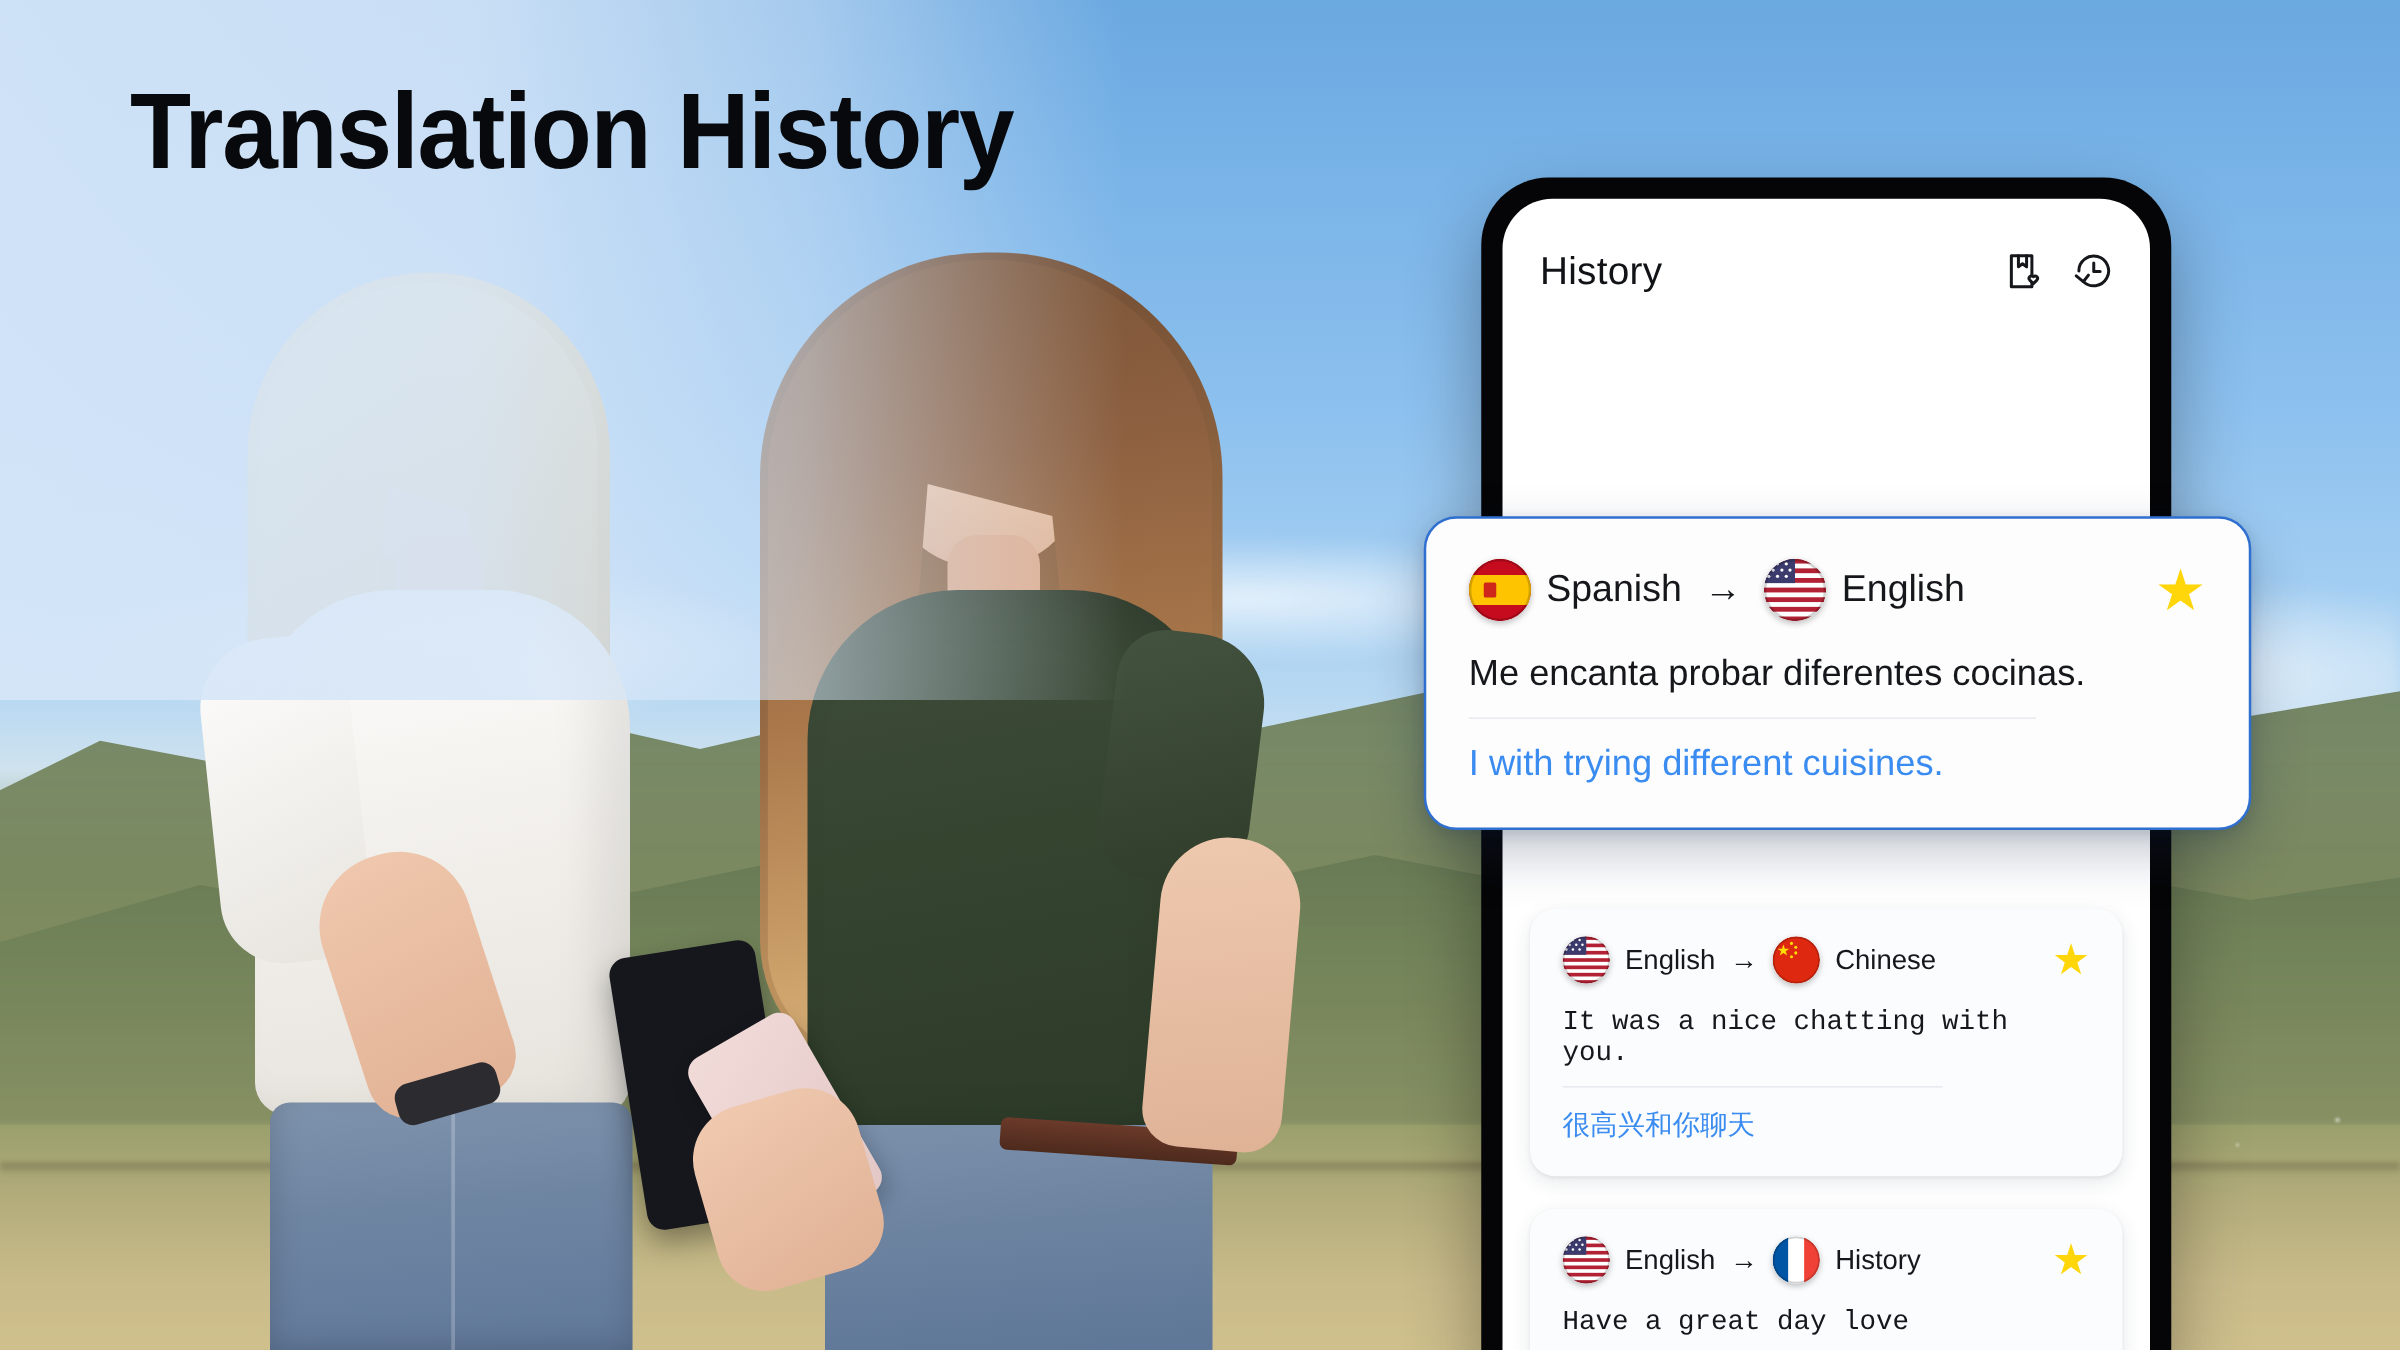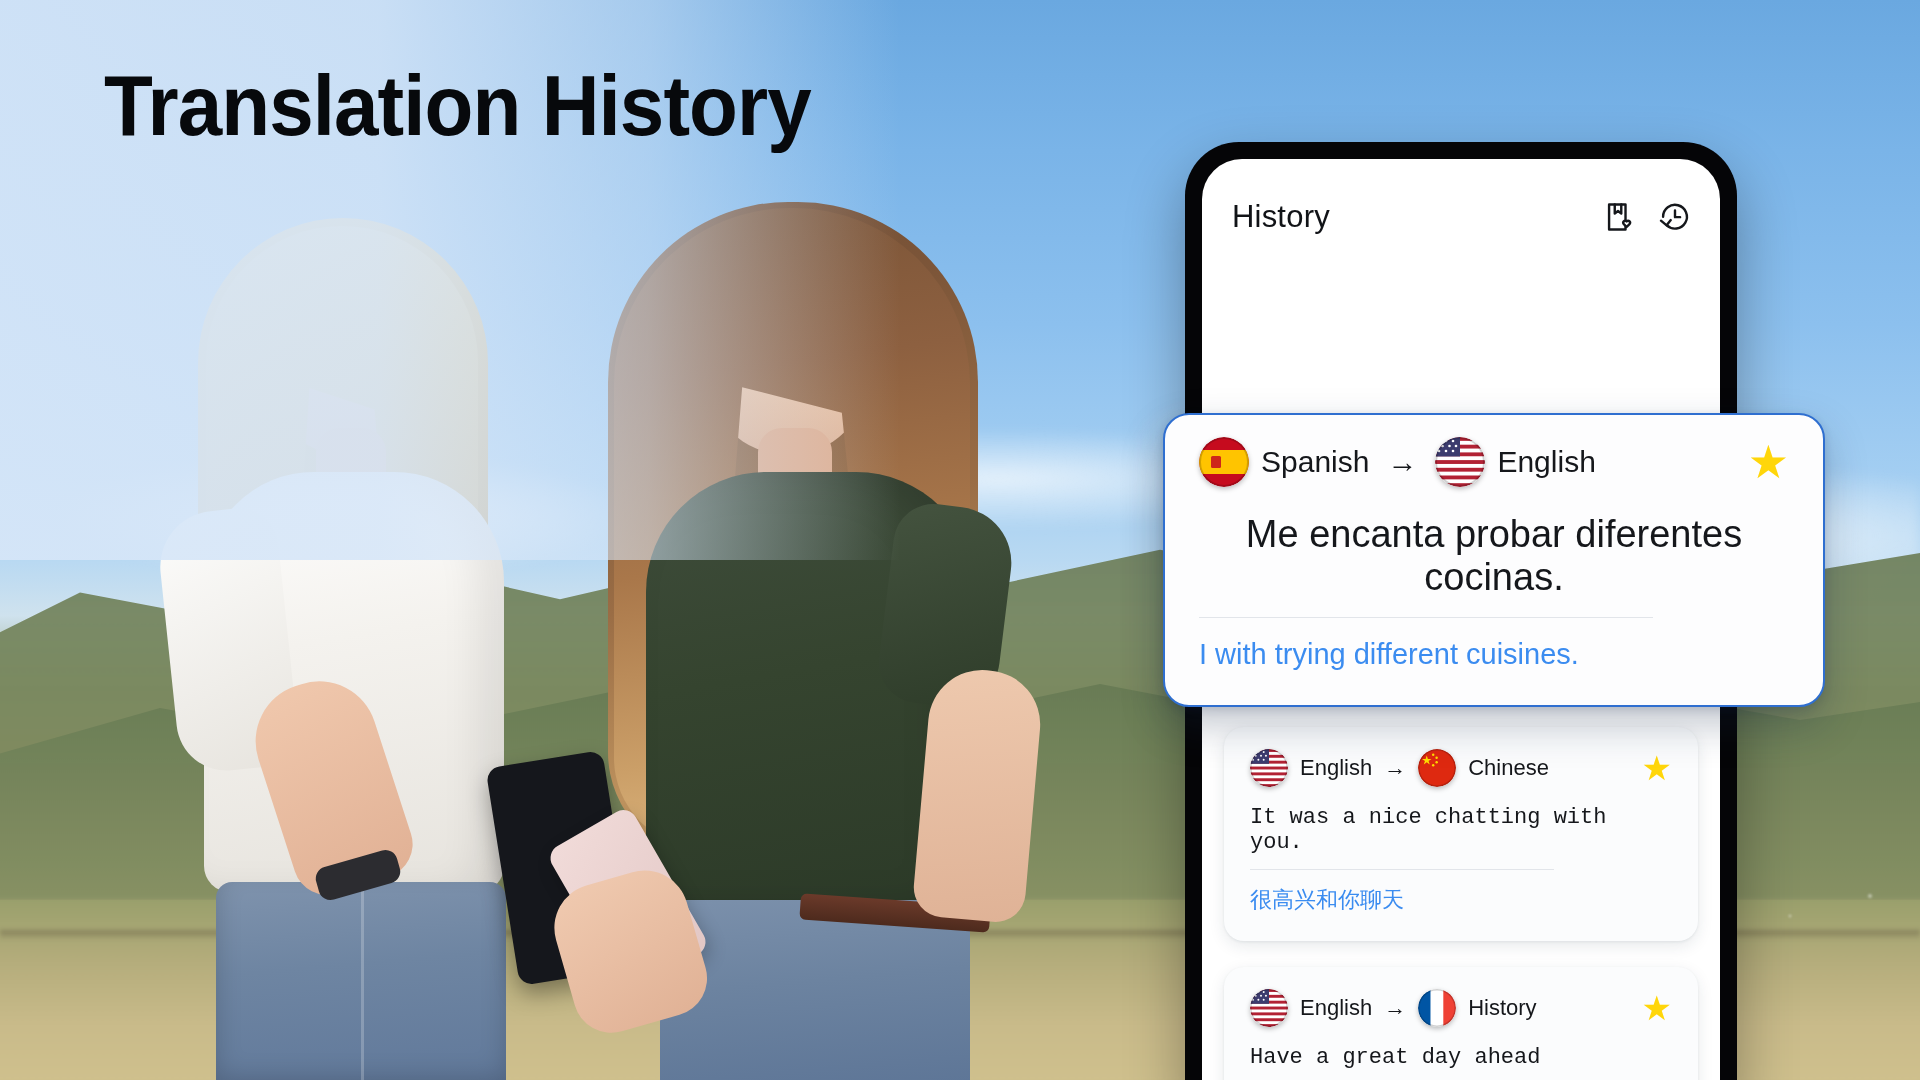--- a/index.html
+++ b/index.html
@@ -289,24 +289,23 @@
 
   
   .card-featured {
     position: absolute;
     left: -63px;
     top: 146px;
     width: 662px;
     background: #fdfdfe;
     border: 2px solid #2f6fd0;
     border-radius: 26px;
-    padding: 22px 34px 34px 34px;
+    padding: 32px 34px 34px 34px;
     box-shadow: 0 18px 42px rgba(18,38,70,.26), 0 3px 10px rgba(18,38,70,.14);
     z-index: 6;
-    margin-left: 24px;
   }
 
   .card {
     position: relative;
     margin: 0 22px 26px 22px;
     background: #fbfcfd;
     border-radius: 20px;
     padding: 22px 26px 26px 26px;
     box-shadow: 0 5px 16px rgba(30,45,70,.10), 0 1px 3px rgba(30,45,70,.08);
   }
@@ -347,21 +346,21 @@
     margin: 0;
   }
   .tgt-text {
     color: #3b8cf0;
     font-weight: 400;
   }
 
   
   .card-featured .lang-name { font-size: 30px; }
   .card-featured .arrow     { font-size: 30px; margin: 0 18px; }
-  .card-featured .src-text  { font-size: 38px; margin-top: 26px; text-align: center; }
+  .card-featured .src-text  { font-size: 29px; margin-top: 26px; }
   .card-featured .divider   { margin: 18px 0 0 0; width: 77%; }
   .card-featured .tgt-text  { font-size: 29px; margin-top: 20px; }
 
   
   .card .lang-name { font-size: 22px; }
   .card .arrow     { font-size: 22px; margin: 0 12px; }
   .card .src-text  { font-size: 22px; margin-top: 18px; font-family: Liberation Mono, monospace; }
   .card .divider   { margin: 14px 0 0 0; width: 72%; }
   .card .tgt-text  { font-size: 22px; margin-top: 15px; }
 
@@ -621,21 +620,21 @@
                   <rect x="0" width="16.7" height="50" fill="#0055a4"></rect>
                   <rect x="16.7" width="16.6" height="50" fill="#ffffff"></rect>
                   <rect x="33.3" width="16.7" height="50" fill="#ef4135"></rect>
                 </g>
                 <circle cx="25" cy="25" r="24" fill="none" stroke="rgba(0,0,0,.18)" stroke-width="2"></circle>
               </svg>
 
               <span class="lang-name">History</span>
               <span class="star" style="font-size:34px">★</span>
             </div>
-            <div class="src-text">Have a great day ahead</div>
+            <div class="src-text">Have a great day love</div>
             <div class="divider"></div>
             <div class="tgt-text">passe une bonne journée</div>
           </div>
 
         </div>
       </div>
 
     </div>
   </div>
 

